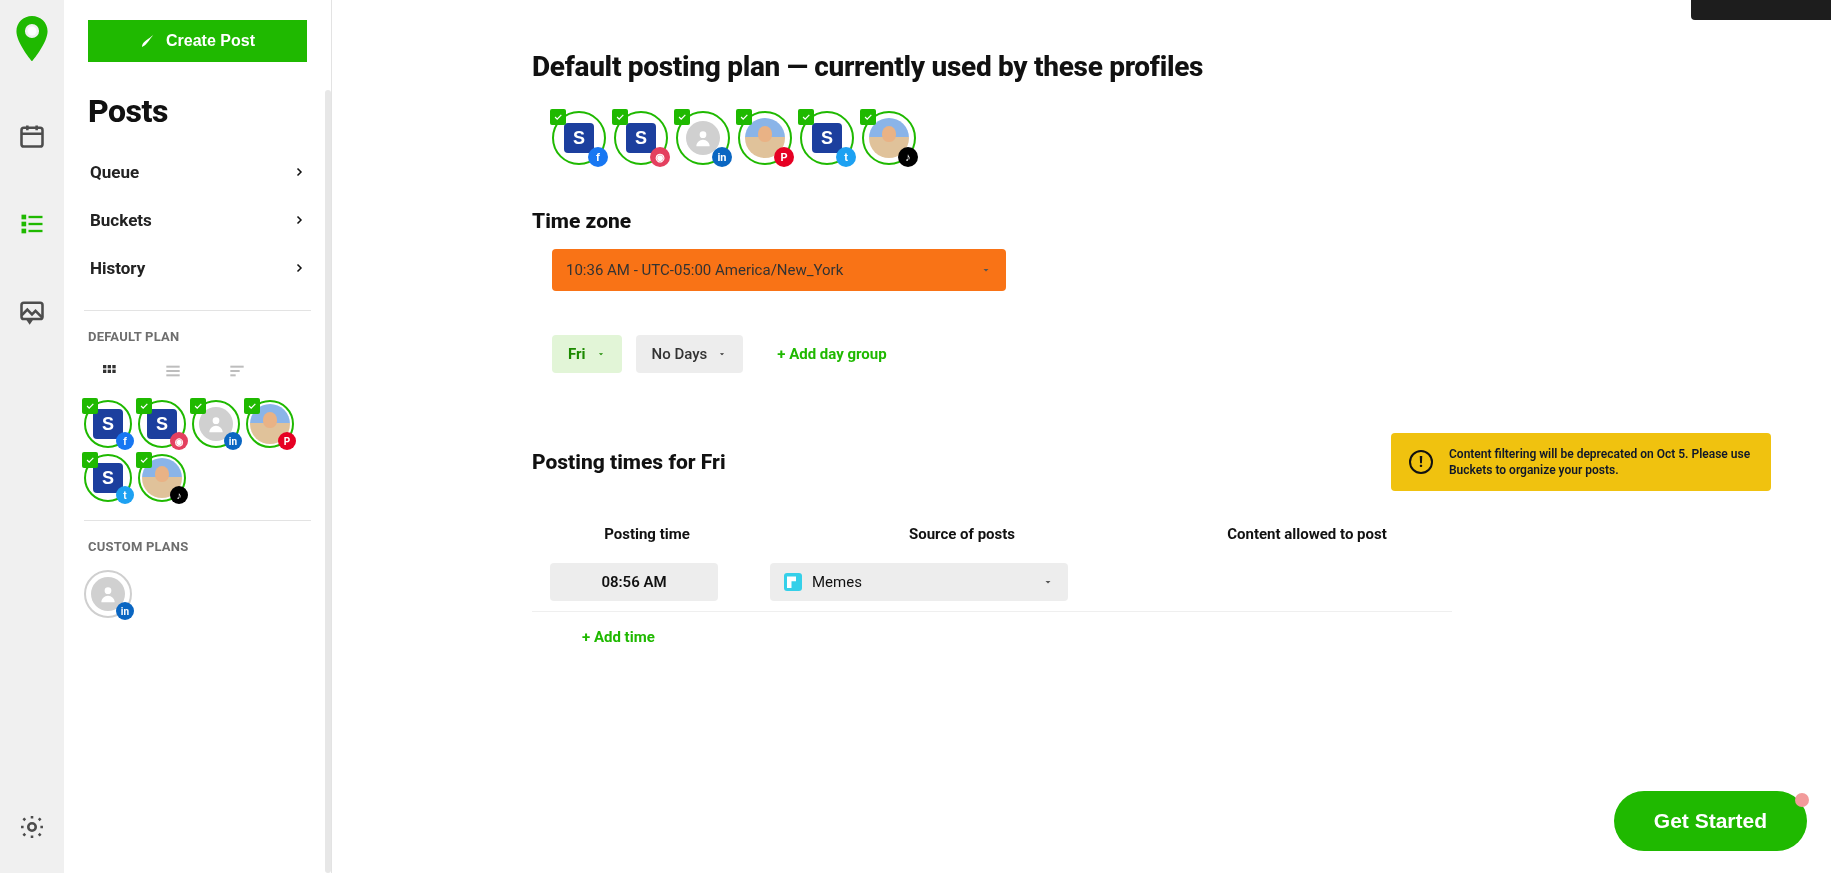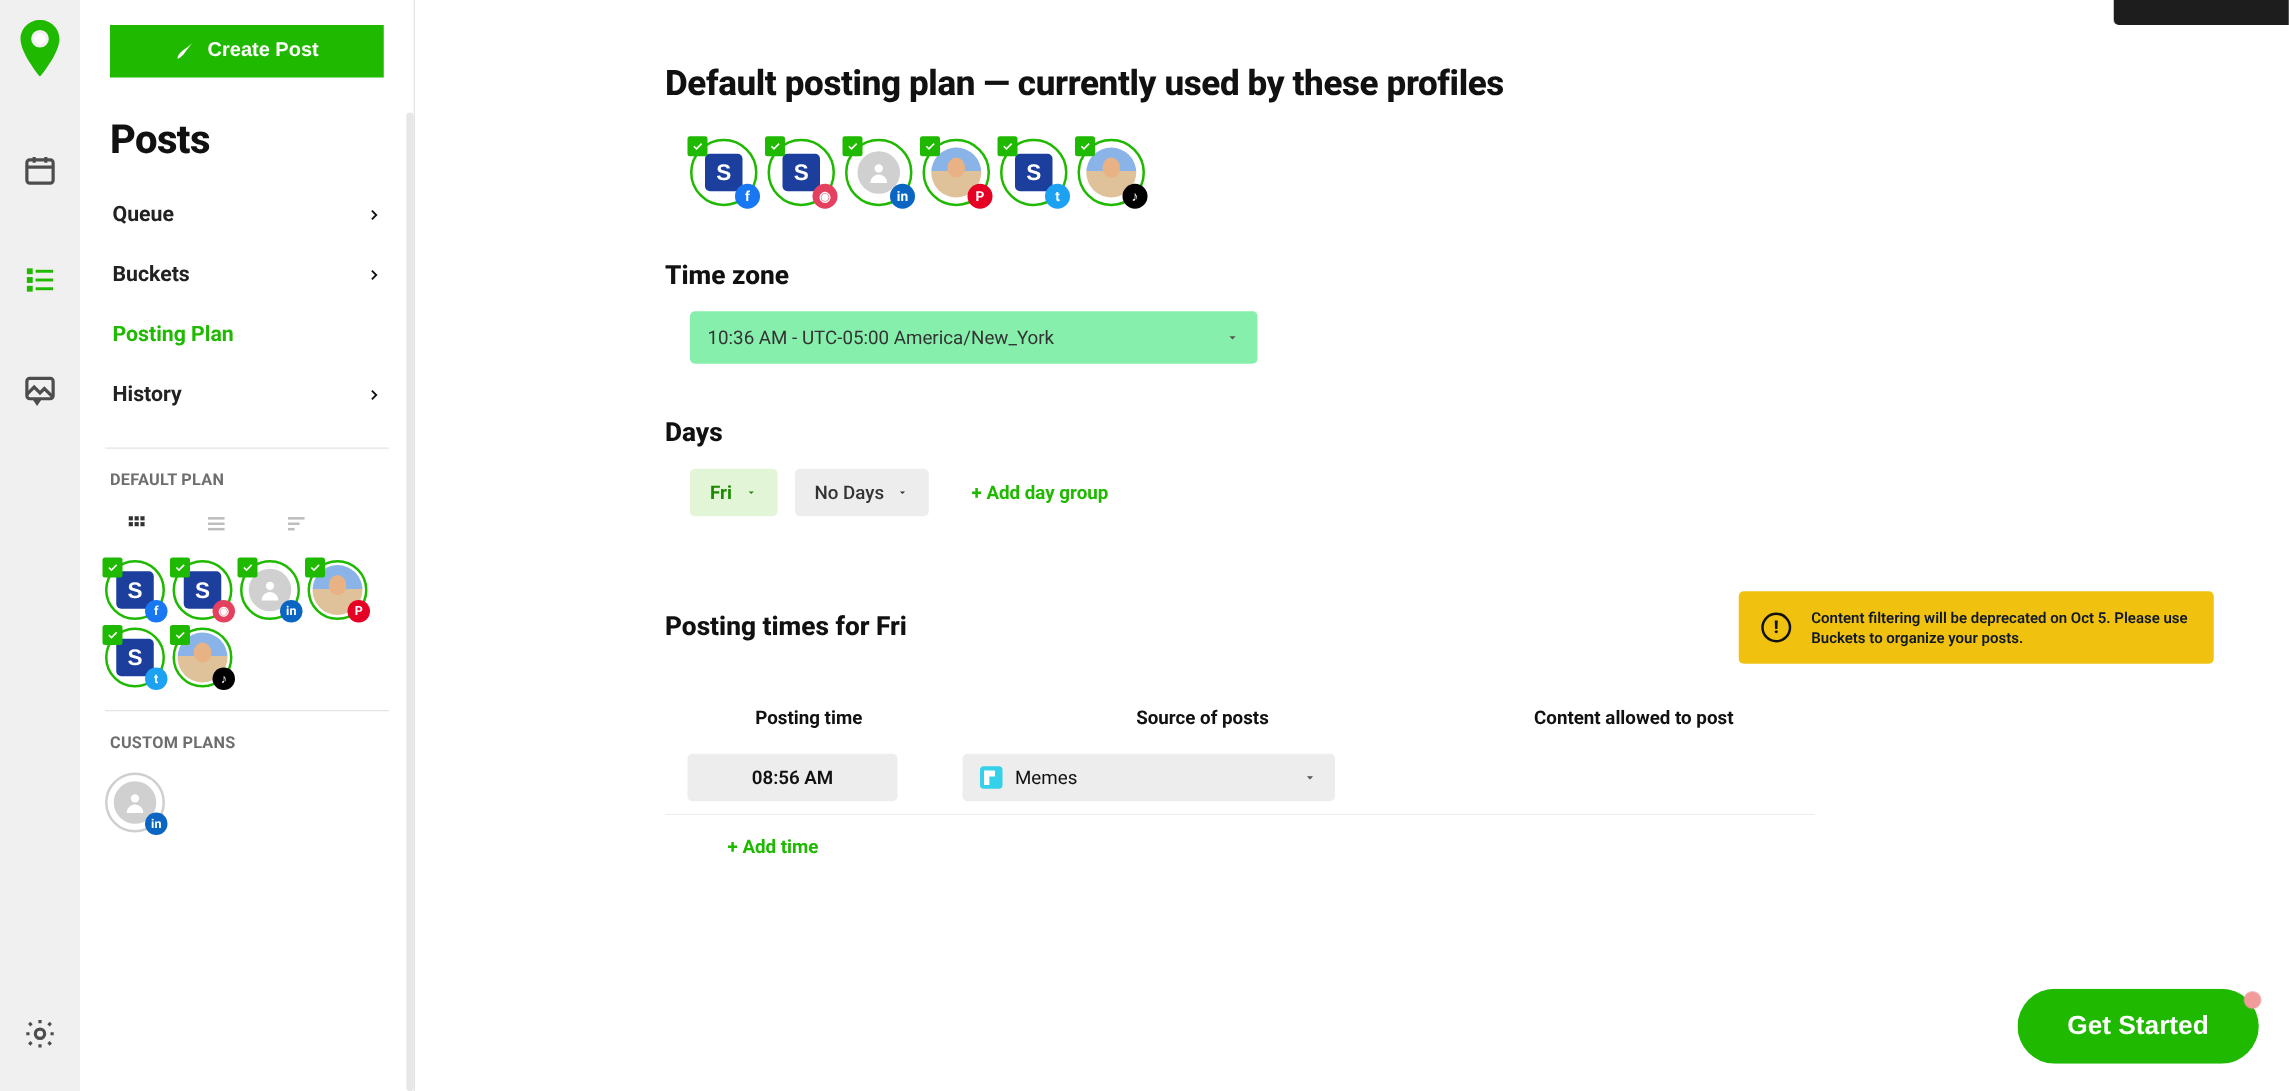--- a/index.html
+++ b/index.html
@@ -140,21 +140,21 @@
     position:relative;
   }
   .main h2 {
     font-size:28px; font-weight:800; letter-spacing:-0.3px; margin-bottom:28px;
   }
   .profile-row { display:flex; gap:8px; padding-left:20px; margin-bottom:44px; }
   .profile-row .avatar { width:54px; height:54px; }
   .profile-row .avatar .net { width:20px; height:20px; font-size:11px; }
   .section-title { font-size:21px; font-weight:800; margin-bottom:16px; }
   .select {
-    width:454px; height:42px; background:#86efac; border:none; border-radius:4px;
+    width:454px; height:42px; background:#f97316; border:none; border-radius:4px;
     display:flex; align-items:center; justify-content:space-between;
     padding:0 14px; font-size:15px; color:#333; cursor:pointer;
   }
   .chev-down { width:12px; height:12px; }
   .section-gap { height:44px; }
   .days-row { display:flex; align-items:center; gap:14px; }
   .pill {
     height:38px; padding:0 16px; border-radius:4px; display:flex; align-items:center; gap:10px;
     font-size:15px; font-weight:700; cursor:pointer;
   }
@@ -268,23 +268,20 @@
       </span>
     </div>
     <div class="item">
       <span>Buckets</span>
       <span class="chev">
         <svg width="12" height="12" viewBox="0 0 24 24" fill="none" stroke="currentColor" stroke-width="3">
             <path d="M9 5l7 7-7 7"></path>
           </svg>
       </span>
     </div>
-    <div class="item active">
-      <span>Posting Plan</span>
-    </div>
     <div class="item">
       <span>History</span>
       <span class="chev">
         <svg width="12" height="12" viewBox="0 0 24 24" fill="none" stroke="currentColor" stroke-width="3">
             <path d="M9 5l7 7-7 7"></path>
           </svg>
       </span>
     </div>
   </div>
 
@@ -492,21 +489,20 @@
   <div class="section-title">Time zone</div>
   <div class="select" style="margin-left:20px;">
     <span>10:36 AM - UTC-05:00 America/New_York</span>
     <svg class="chev-down" viewBox="0 0 24 24" fill="#555">
         <path d="M7 10l5 5 5-5z"></path>
       </svg>
   </div>
 
   <div class="section-gap"></div>
 
-  <div class="section-title">Days</div>
   <div class="days-row" style="margin-left:20px;">
     <div class="pill green">
       <span>Fri</span>
       <svg width="10" height="10" viewBox="0 0 24 24" fill="#1c8a00">
           <path d="M7 10l5 5 5-5z"></path>
         </svg>
     </div>
     <div class="pill gray">
       <span>No Days</span>
       <svg width="10" height="10" viewBox="0 0 24 24" fill="#333">

